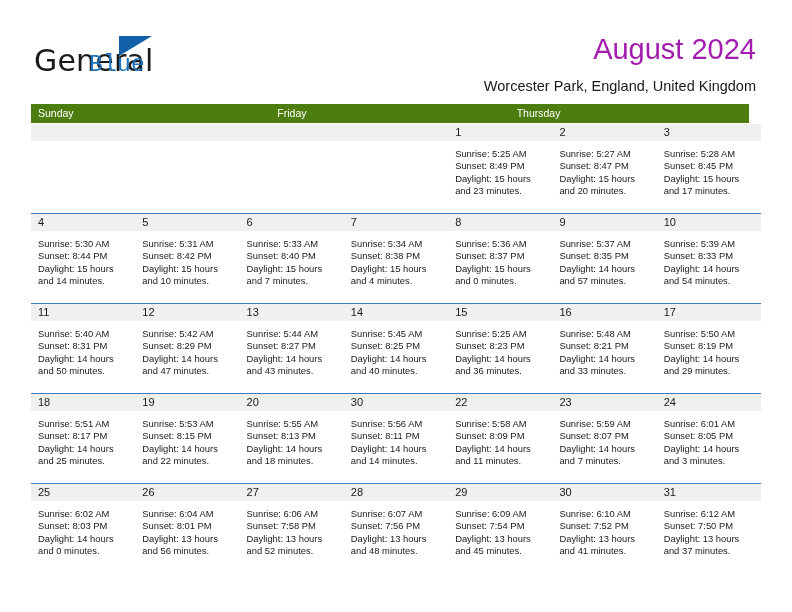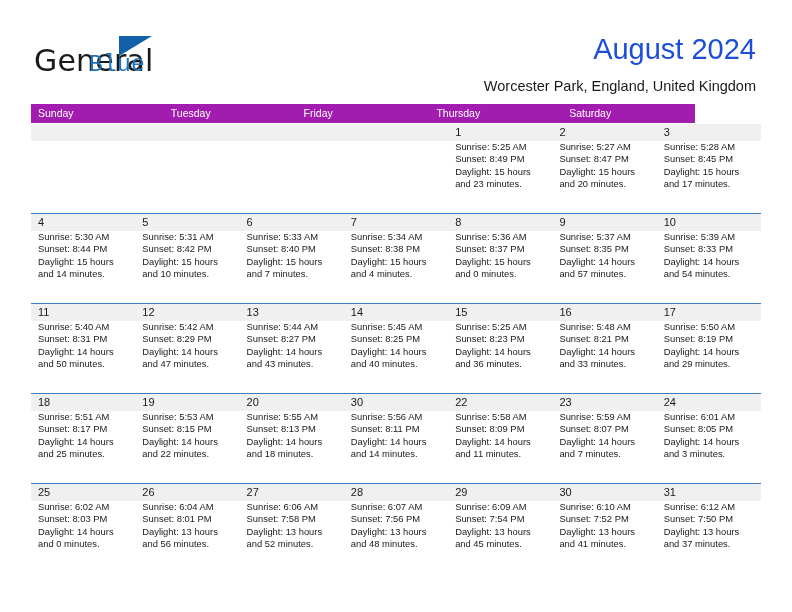--- a/index.html
+++ b/index.html
@@ -67,21 +67,21 @@
     border-left: 33px solid #1261a8;
     border-bottom: 20px solid transparent;
   }
 
   .title {
     position: absolute;
     right: 36px;
     top: 33px;
     font-size: 29px;
     font-weight: 400;
-    color: #1d4ed8;
+    color: #a21caf;
     text-align: right;
     line-height: 33px;
     font-family: "Liberation Sans", sans-serif;
   }
   .subtitle {
     position: absolute;
     right: 36px;
     top: 78px;
     font-size: 14.5px;
     font-weight: 400;
@@ -93,23 +93,23 @@
 
   
   .calendar {
     position: absolute;
     left: 31px;
     top: 104px;
     width: 730px;
   }
   .cal-header {
     display: flex;
-    width: 664px;
+    width: 718px;
     height: 19px;
-    background: #a21caf;
+    background: #4d7c0f;
   }
   .cal-header .hcell {
     flex: 1 1 0;
     box-sizing: border-box;
     padding-left: 7px;
     font-size: 10.5px;
     color: #ffffff;
     line-height: 19px;
     white-space: nowrap;
     overflow: hidden;
@@ -140,21 +140,21 @@
     box-sizing: border-box;
     padding-left: 7px;
     font-size: 11px;
     color: #1a1a1a;
     line-height: 17px;
   }
   .day-cell.empty .daynum-band {
     background: #f0f0f0;
   }
   .day-cell .details {
-    padding: 0 6px 0 7px;
+    padding: 7px 6px 0 7px;
     font-size: 9.4px;
     line-height: 12.4px;
     color: #1a1a1a;
     white-space: pre-line;
   }
 </style>
 </head>
 <body>
 
 <div class="page">
@@ -168,24 +168,22 @@
     </div>
 
     <div class="title">August 2024</div>
     <div class="subtitle">Worcester Park, England, United Kingdom</div>
   </div>
 
   <div class="calendar">
 
     <div class="cal-header">
       <div class="hcell">Sunday</div>
-      <div class="hcell">Tuesday</div>
       <div class="hcell">Friday</div>
       <div class="hcell">Thursday</div>
-      <div class="hcell">Saturday</div>
     </div>
 
     <div class="week-row">
       <div class="day-cell empty">
         <div class="daynum-band"></div>
         <div class="details"></div>
       </div>
       <div class="day-cell empty">
         <div class="daynum-band"></div>
         <div class="details"></div>

